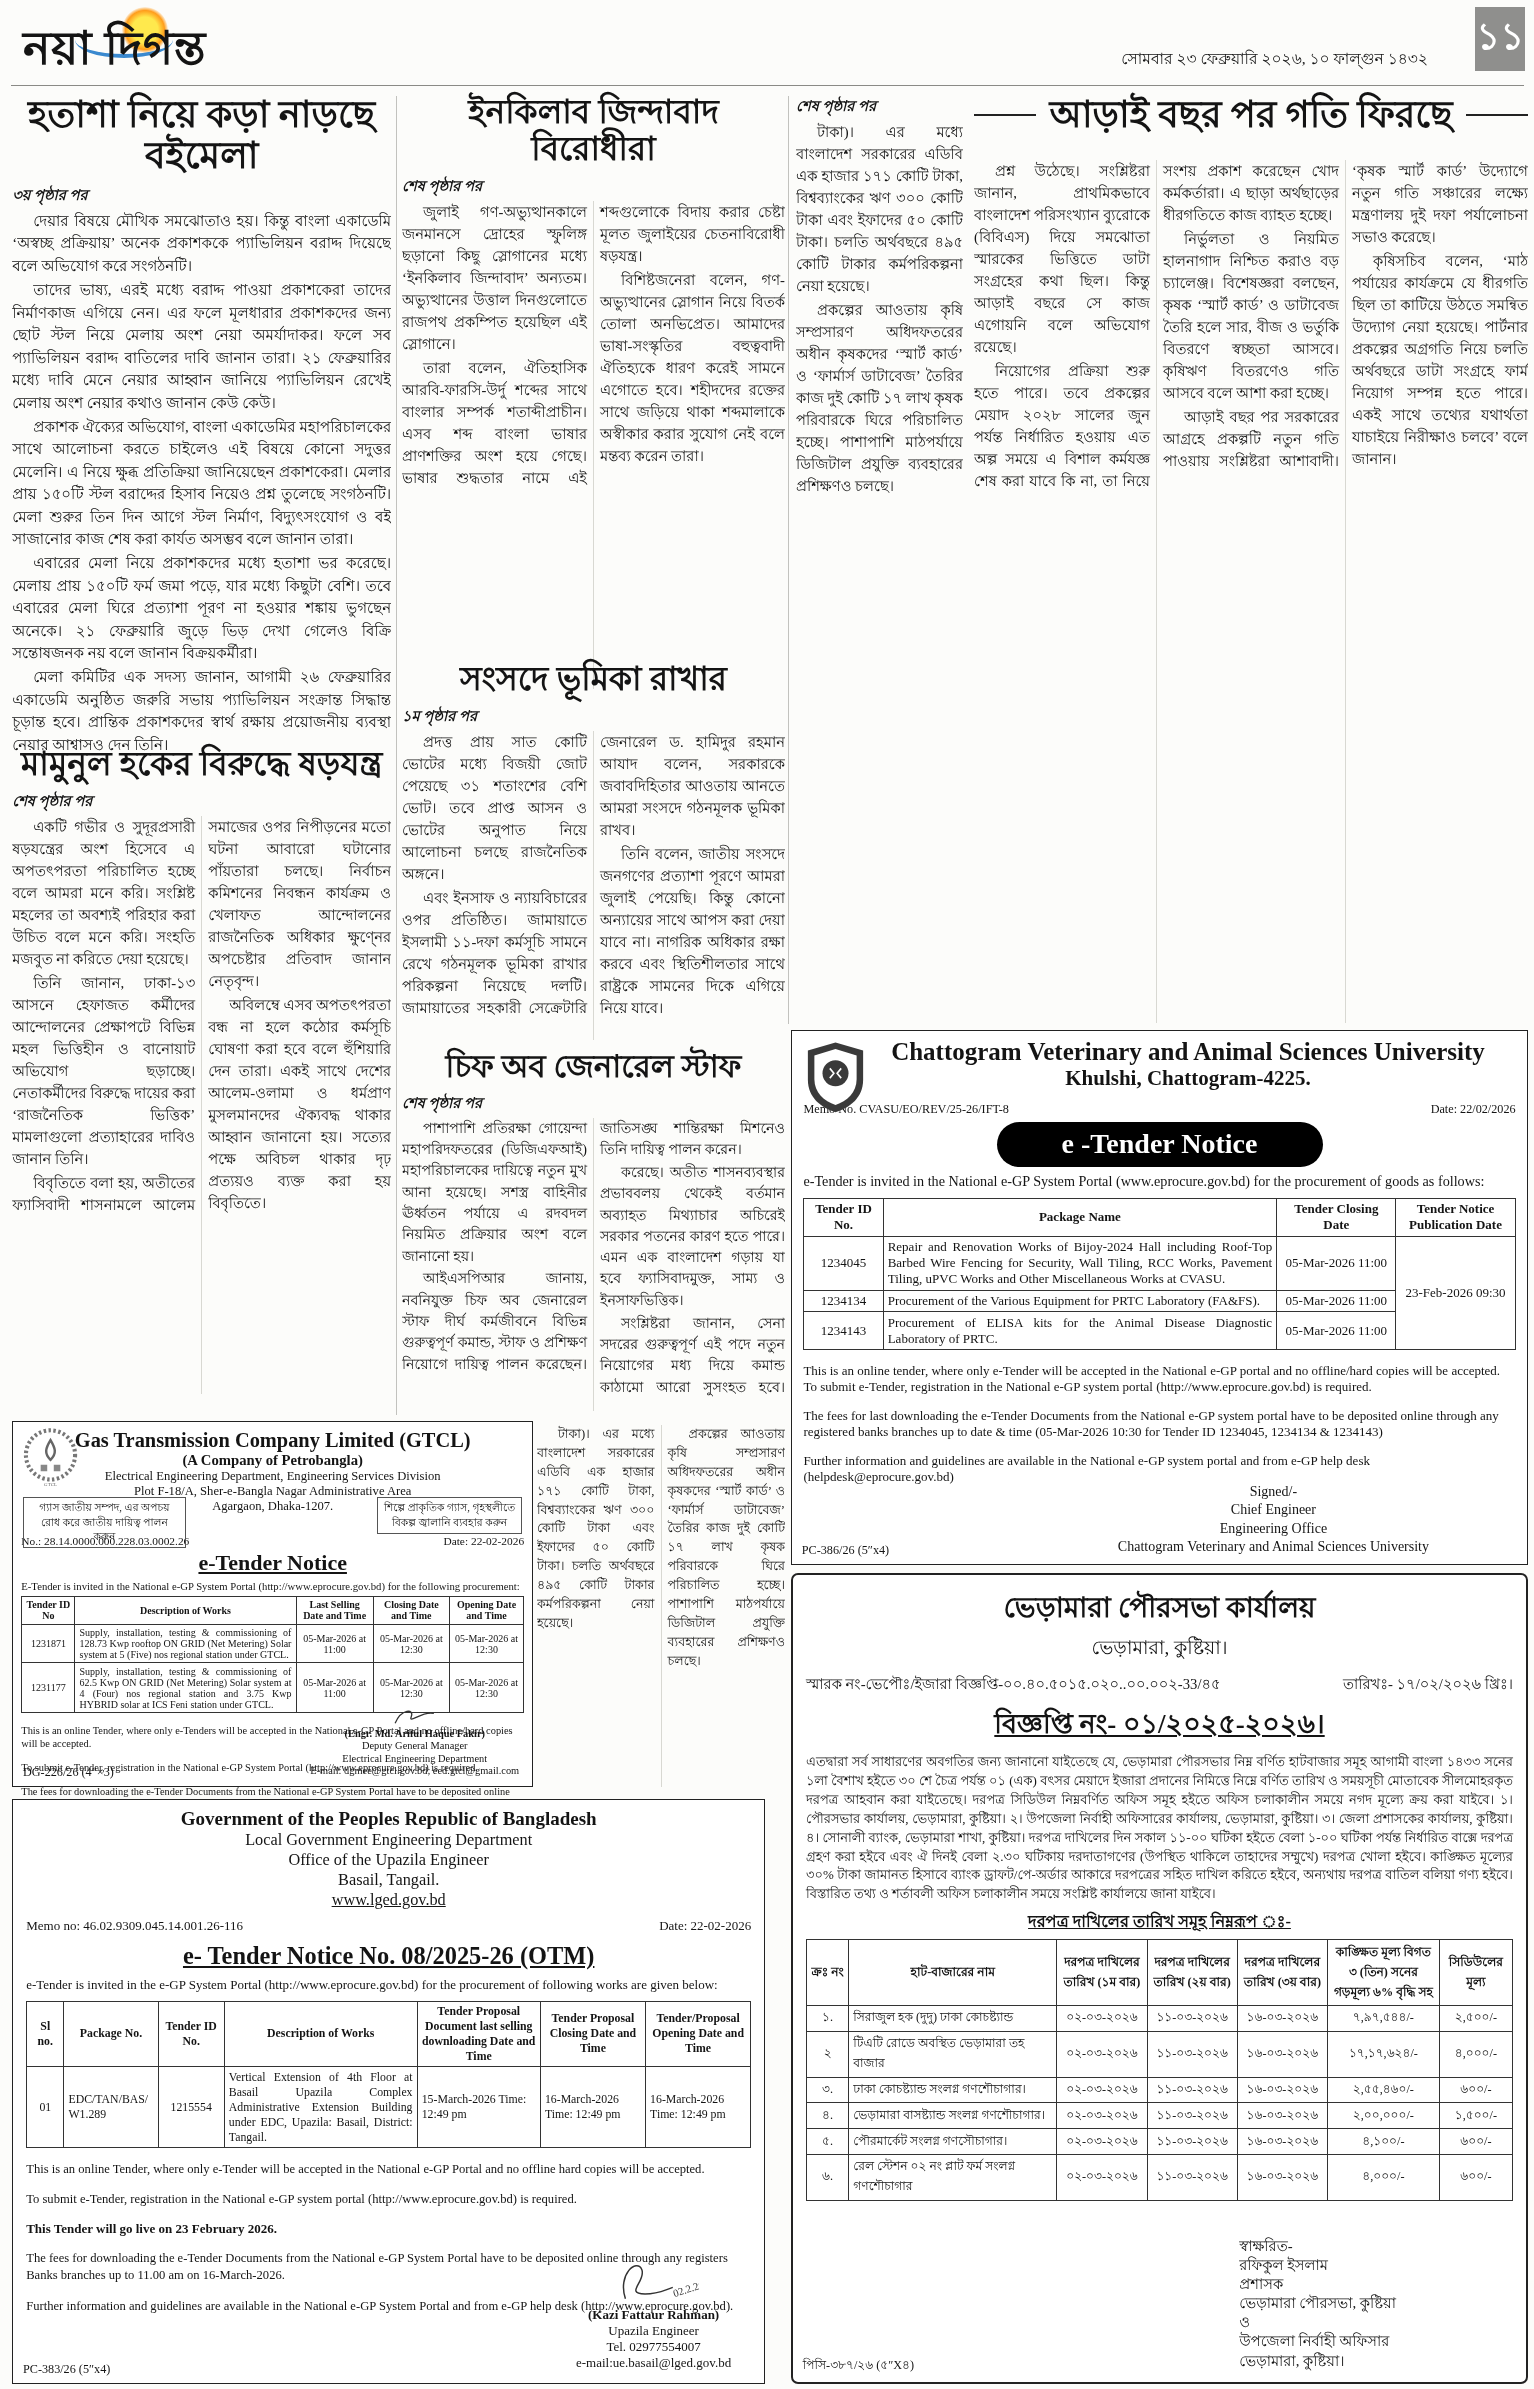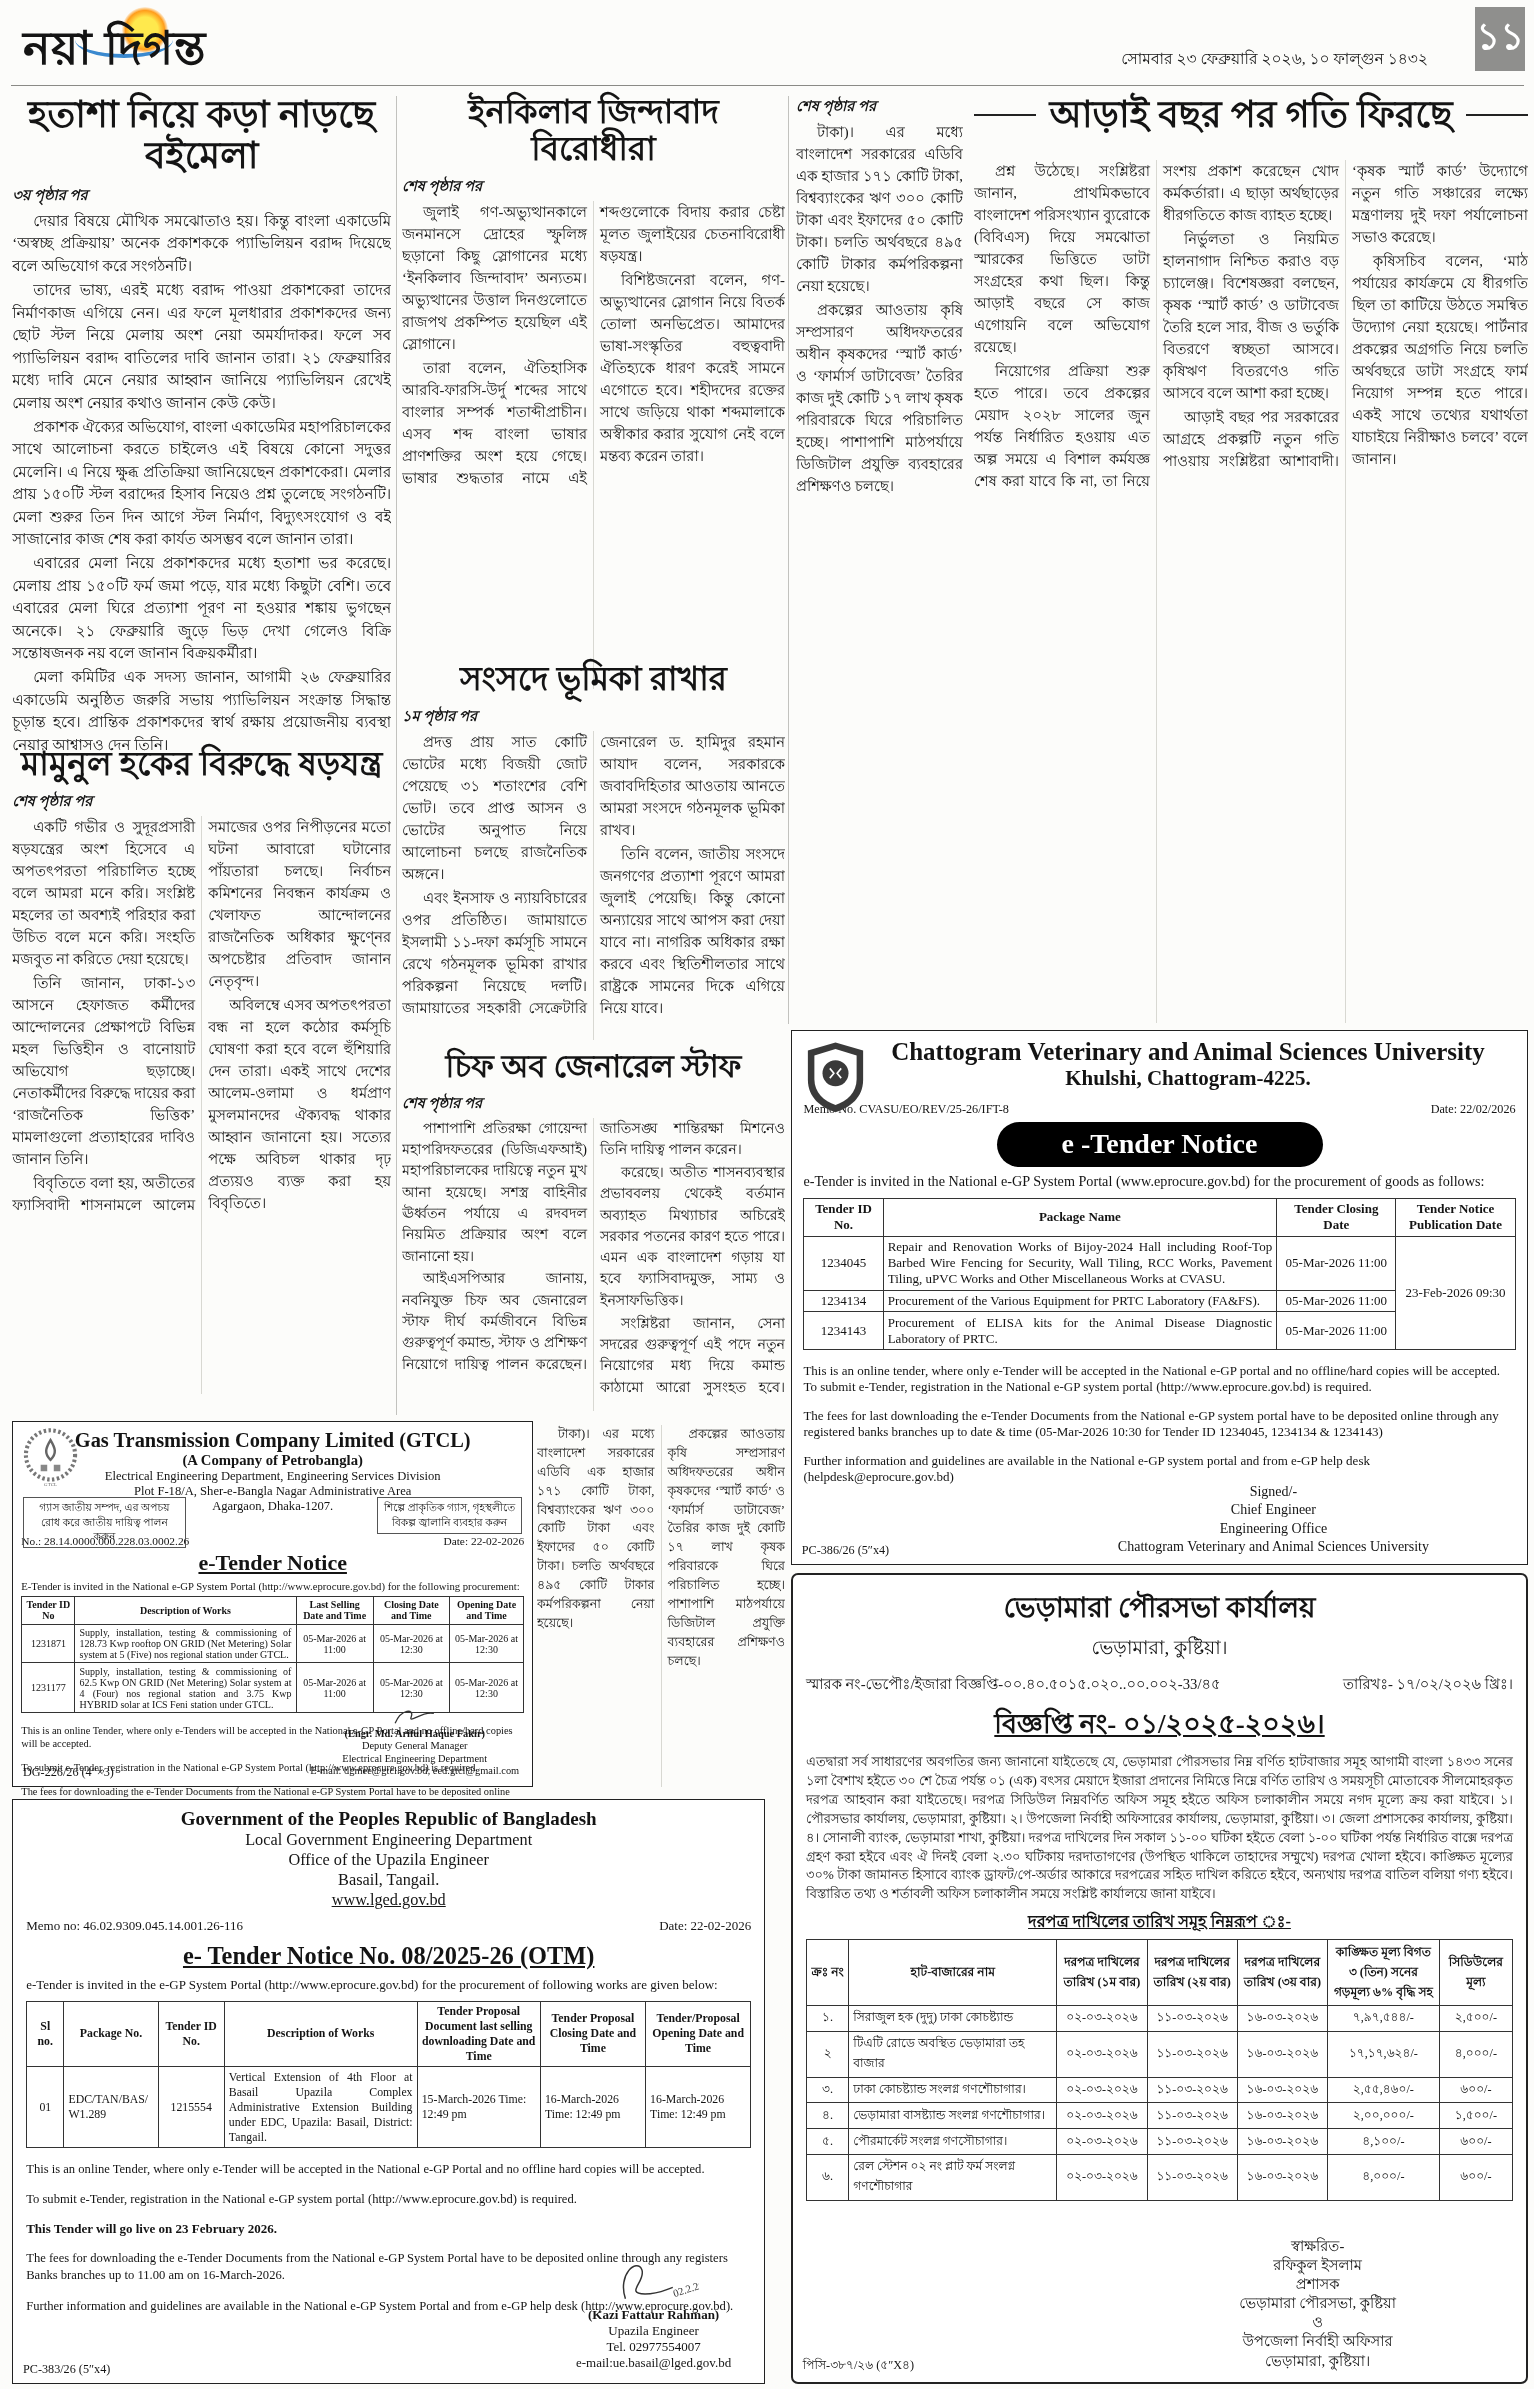--- a/index.html
+++ b/index.html
@@ -420,21 +420,21 @@
           <td class="c">৬.</td>
           <td>রেল স্টেশন ০২ নং প্লাট ফর্ম সংলগ্ন গণশৌচাগার</td>
           <td class="c">০২-০৩-২০২৬</td>
           <td class="c">১১-০৩-২০২৬</td>
           <td class="c">১৬-০৩-২০২৬</td>
           <td class="c">৪,০০০/-</td>
           <td class="c">৬০০/-</td>
         </tr>
       </tbody>
         </table>
-      <div style="position:absolute;right:130px;bottom:11.4px;text-align:center;line-height:1.3;font-size:14.7px;">
+      <div style="position:absolute;right:130px;bottom:11.4px;text-align:left;line-height:1.3;font-size:14.7px;">
         <div>স্বাক্ষরিত-</div>
         <div>রফিকুল ইসলাম</div>
         <div>প্রশাসক</div>
         <div>ভেড়ামারা পৌরসভা, কুষ্টিয়া</div>
         <div>ও</div>
         <div>উপজেলা নির্বাহী অফিসার</div>
         <div>ভেড়ামারা, কুষ্টিয়া।</div>
       </div>
       <div class="footer-code">পিসি-৩৮৭/২৬ (৫″X৪)</div>
     </div>

